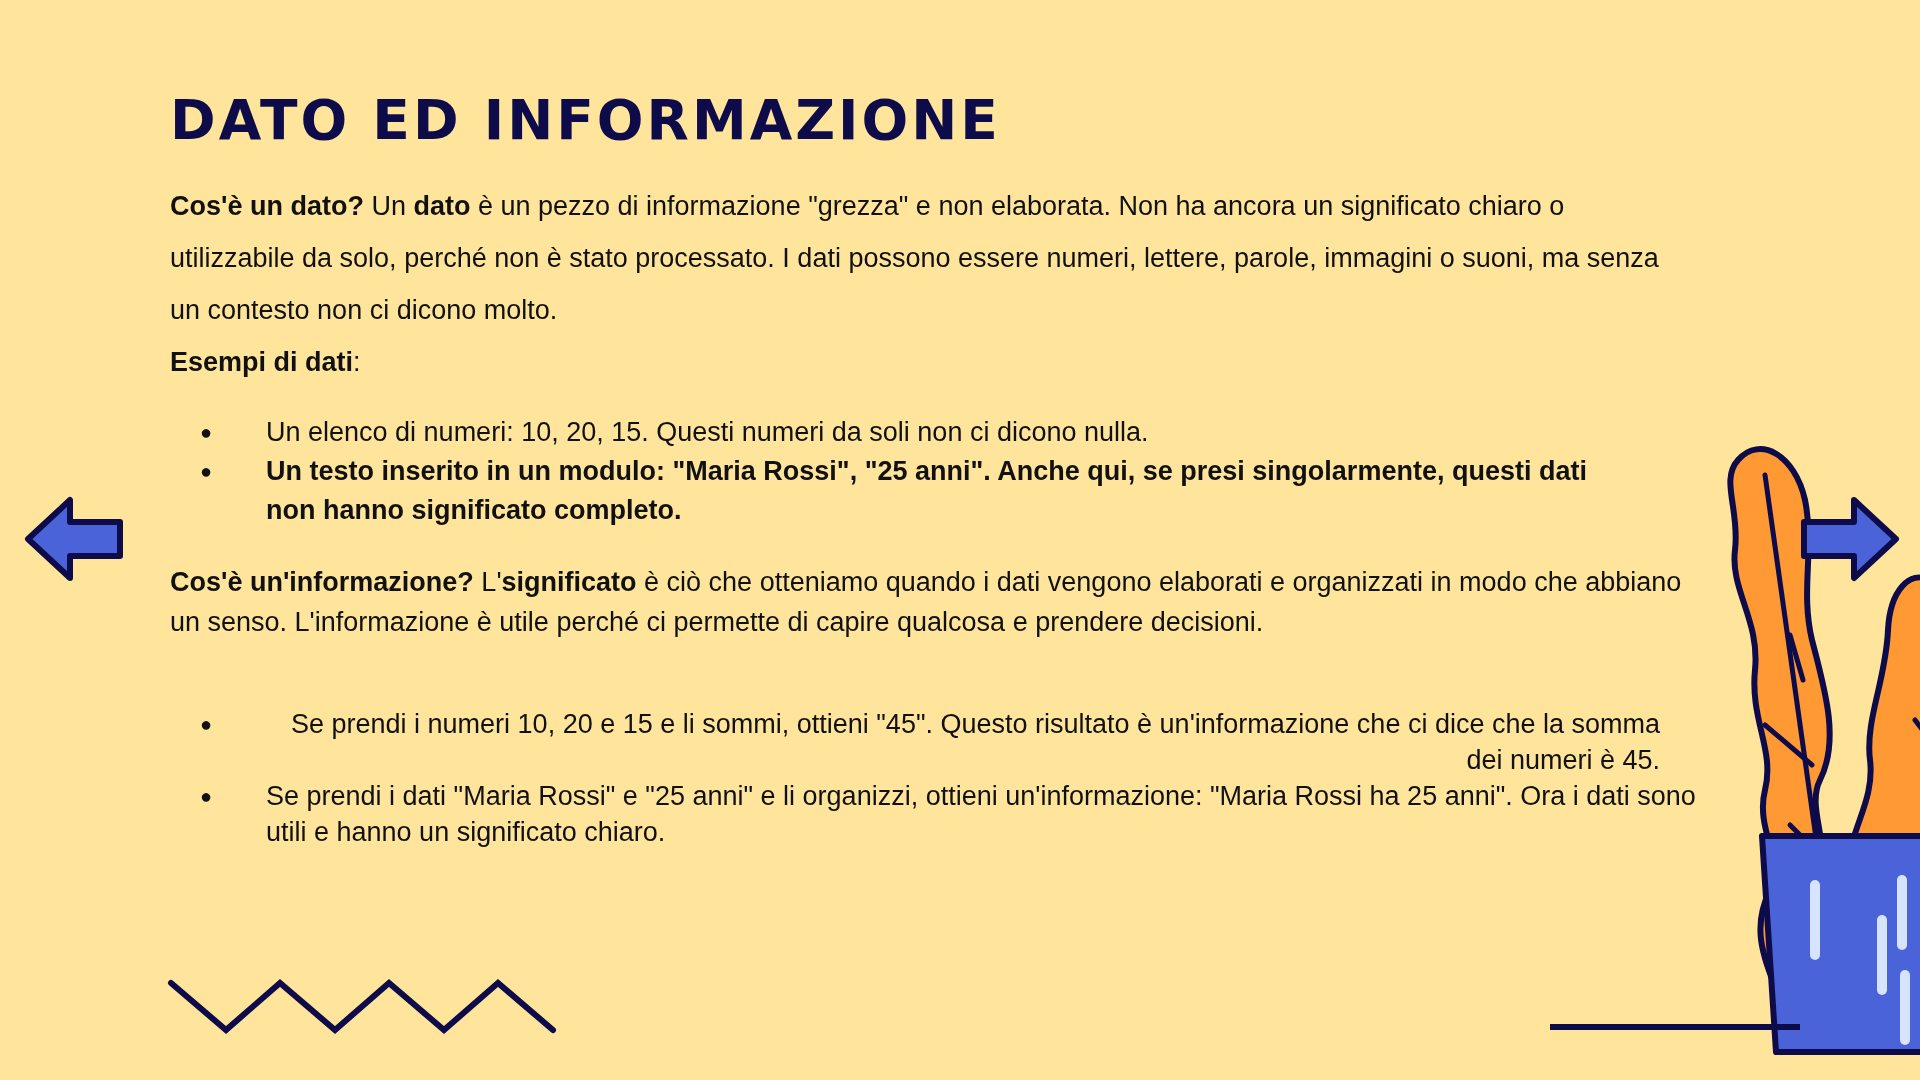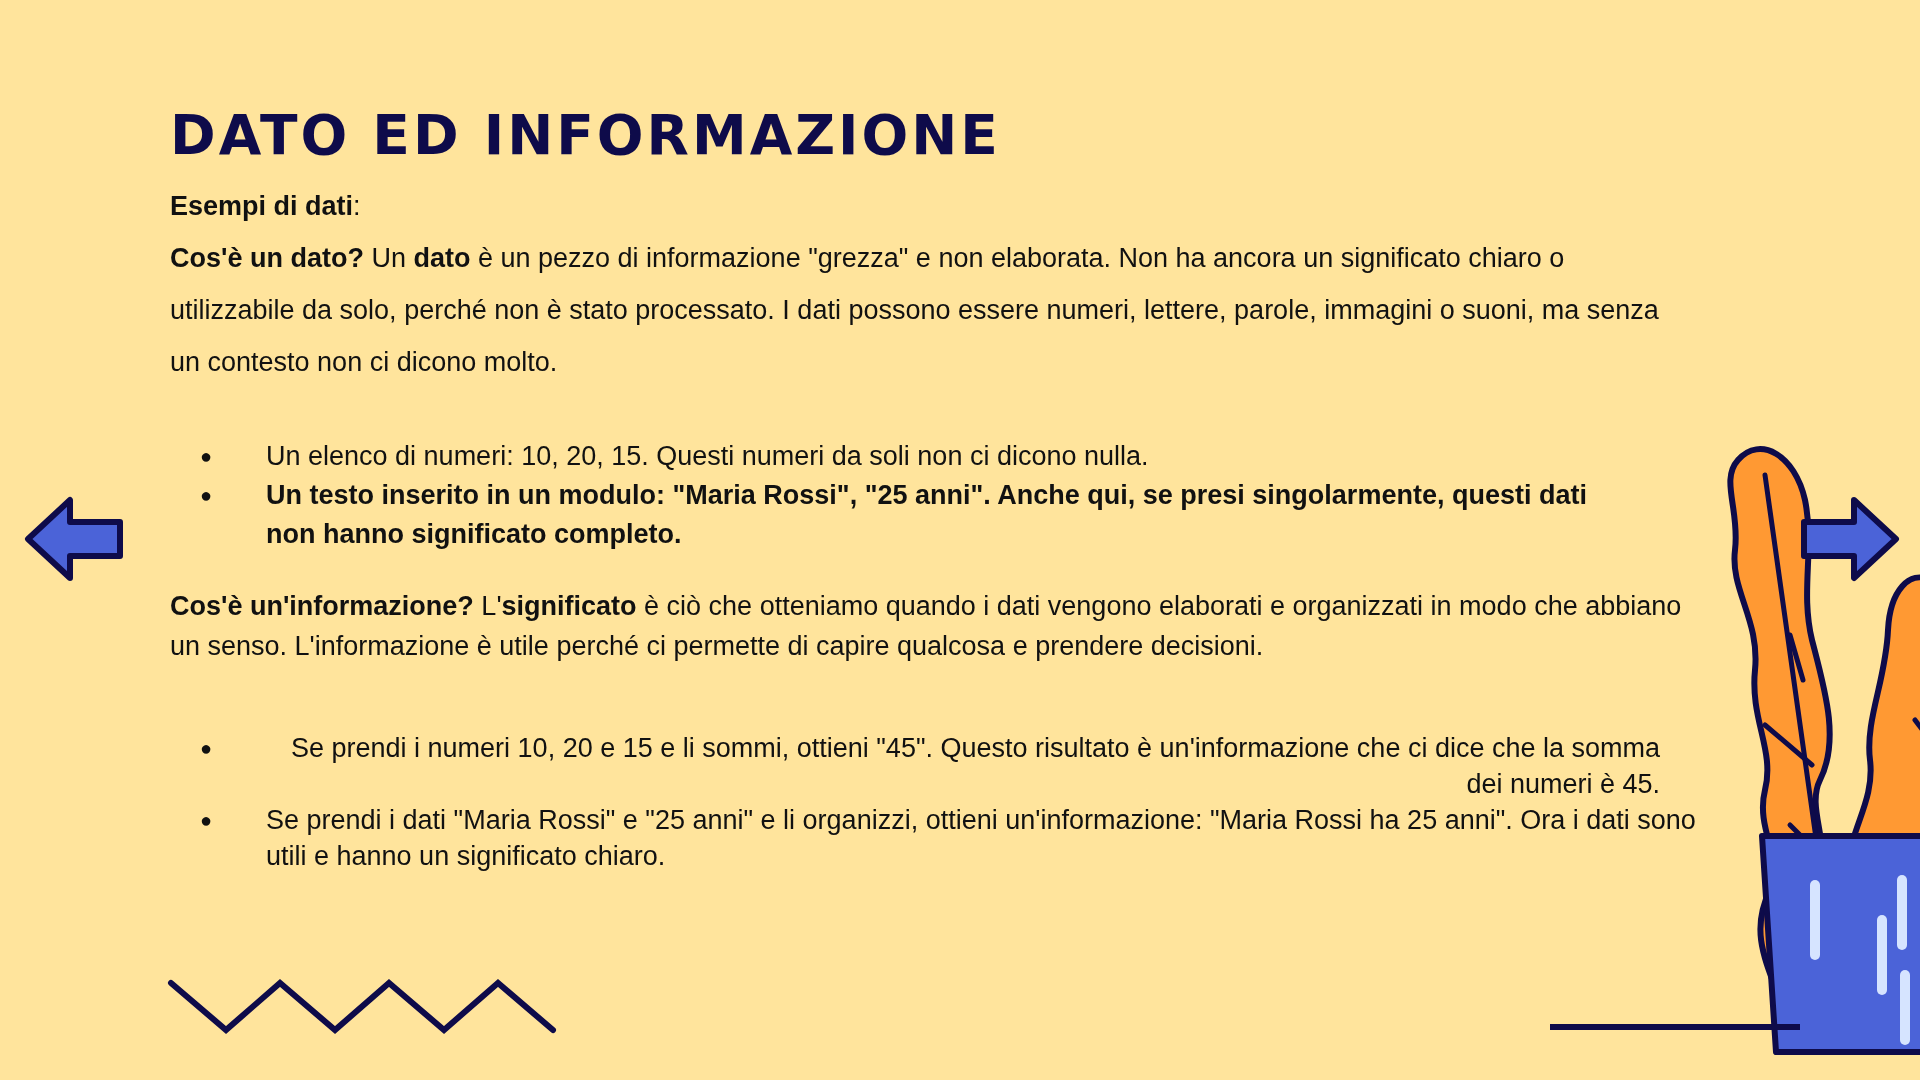--- a/index.html
+++ b/index.html
@@ -4,21 +4,21 @@
   <style>
     html, body { margin: 0; padding: 0; }
     body {
       width: 1920px; height: 1080px; overflow: hidden;
       background: #FFE49C;
       position: relative;
       font-family: "Liberation Sans", sans-serif;
       color: #111111;
     }
     .title {
-      position: absolute; left: 170px; top: 103px;
+      position: absolute; left: 170px; top: 88px;
       font-family: "DejaVu Sans", sans-serif;
       font-size: 55px; font-weight: bold;
       letter-spacing: 3px; color: #0E0B4A;
       transform: scaleX(1.0);
       transform-origin: left top;
       margin: 0;
     }
     .content {
       position: absolute; left: 170px; top: 180px; width: 1530px;
       font-size: 27px;
@@ -35,28 +35,28 @@
     }
     .nav-arrow { position: absolute; cursor: pointer; }
     .deco { position: absolute; }
   </style>
 </head>
 <body>
 
 <h1 class="title">DATO ED INFORMAZIONE</h1>
 
 <div class="content">
+  <p class="para" style="width:1520px;">
+    <b>Cos'è un dato?</b><span> Un </span><b>dato</b><span> è un pezzo di informazione "grezza" e non elaborata. Non ha ancora un significato chiaro o utilizzabile da solo, perché non è stato processato. I dati possono essere numeri, lettere, parole, immagini o suoni, ma senza un contesto non ci dicono molto.</span>
+  </p>
   <p class="para">
     <b>Esempi di dati</b><span>:</span>
   </p>
-  <p class="para" style="width:1520px;">
-    <b>Cos'è un dato?</b><span> Un </span><b>dato</b><span> è un pezzo di informazione "grezza" e non elaborata. Non ha ancora un significato chiaro o utilizzabile da solo, perché non è stato processato. I dati possono essere numeri, lettere, parole, immagini o suoni, ma senza un contesto non ci dicono molto.</span>
-  </p>
   <div style="height:25px"></div>
-  <ul class="bul" style="width:1480px;margin-top:24px;">
+  <ul class="bul" style="width:1480px;">
     <li>Un elenco di numeri: 10, 20, 15. Questi numeri da soli non ci dicono nulla.</li>
     <li style="padding-right:40px;font-weight:bold;">Un testo inserito in un modulo: "Maria Rossi", "25 anni". Anche qui, se presi singolarmente, questi dati non hanno significato completo.</li>
   </ul>
   <div style="height:32px"></div>
   <p class="para2" style="width:1520px;">
     <b>Cos'è un'informazione?</b><span> L'</span><b>significato</b><span> è ciò che otteniamo quando i dati vengono elaborati e organizzati in modo che abbiano un senso. L'informazione è utile perché ci permette di capire qualcosa e prendere decisioni.</span>
   </p>
   <div style="height:32px"></div>
   <div style="height:32px"></div>
   <ul class="bul tight" style="width:1530px;">

